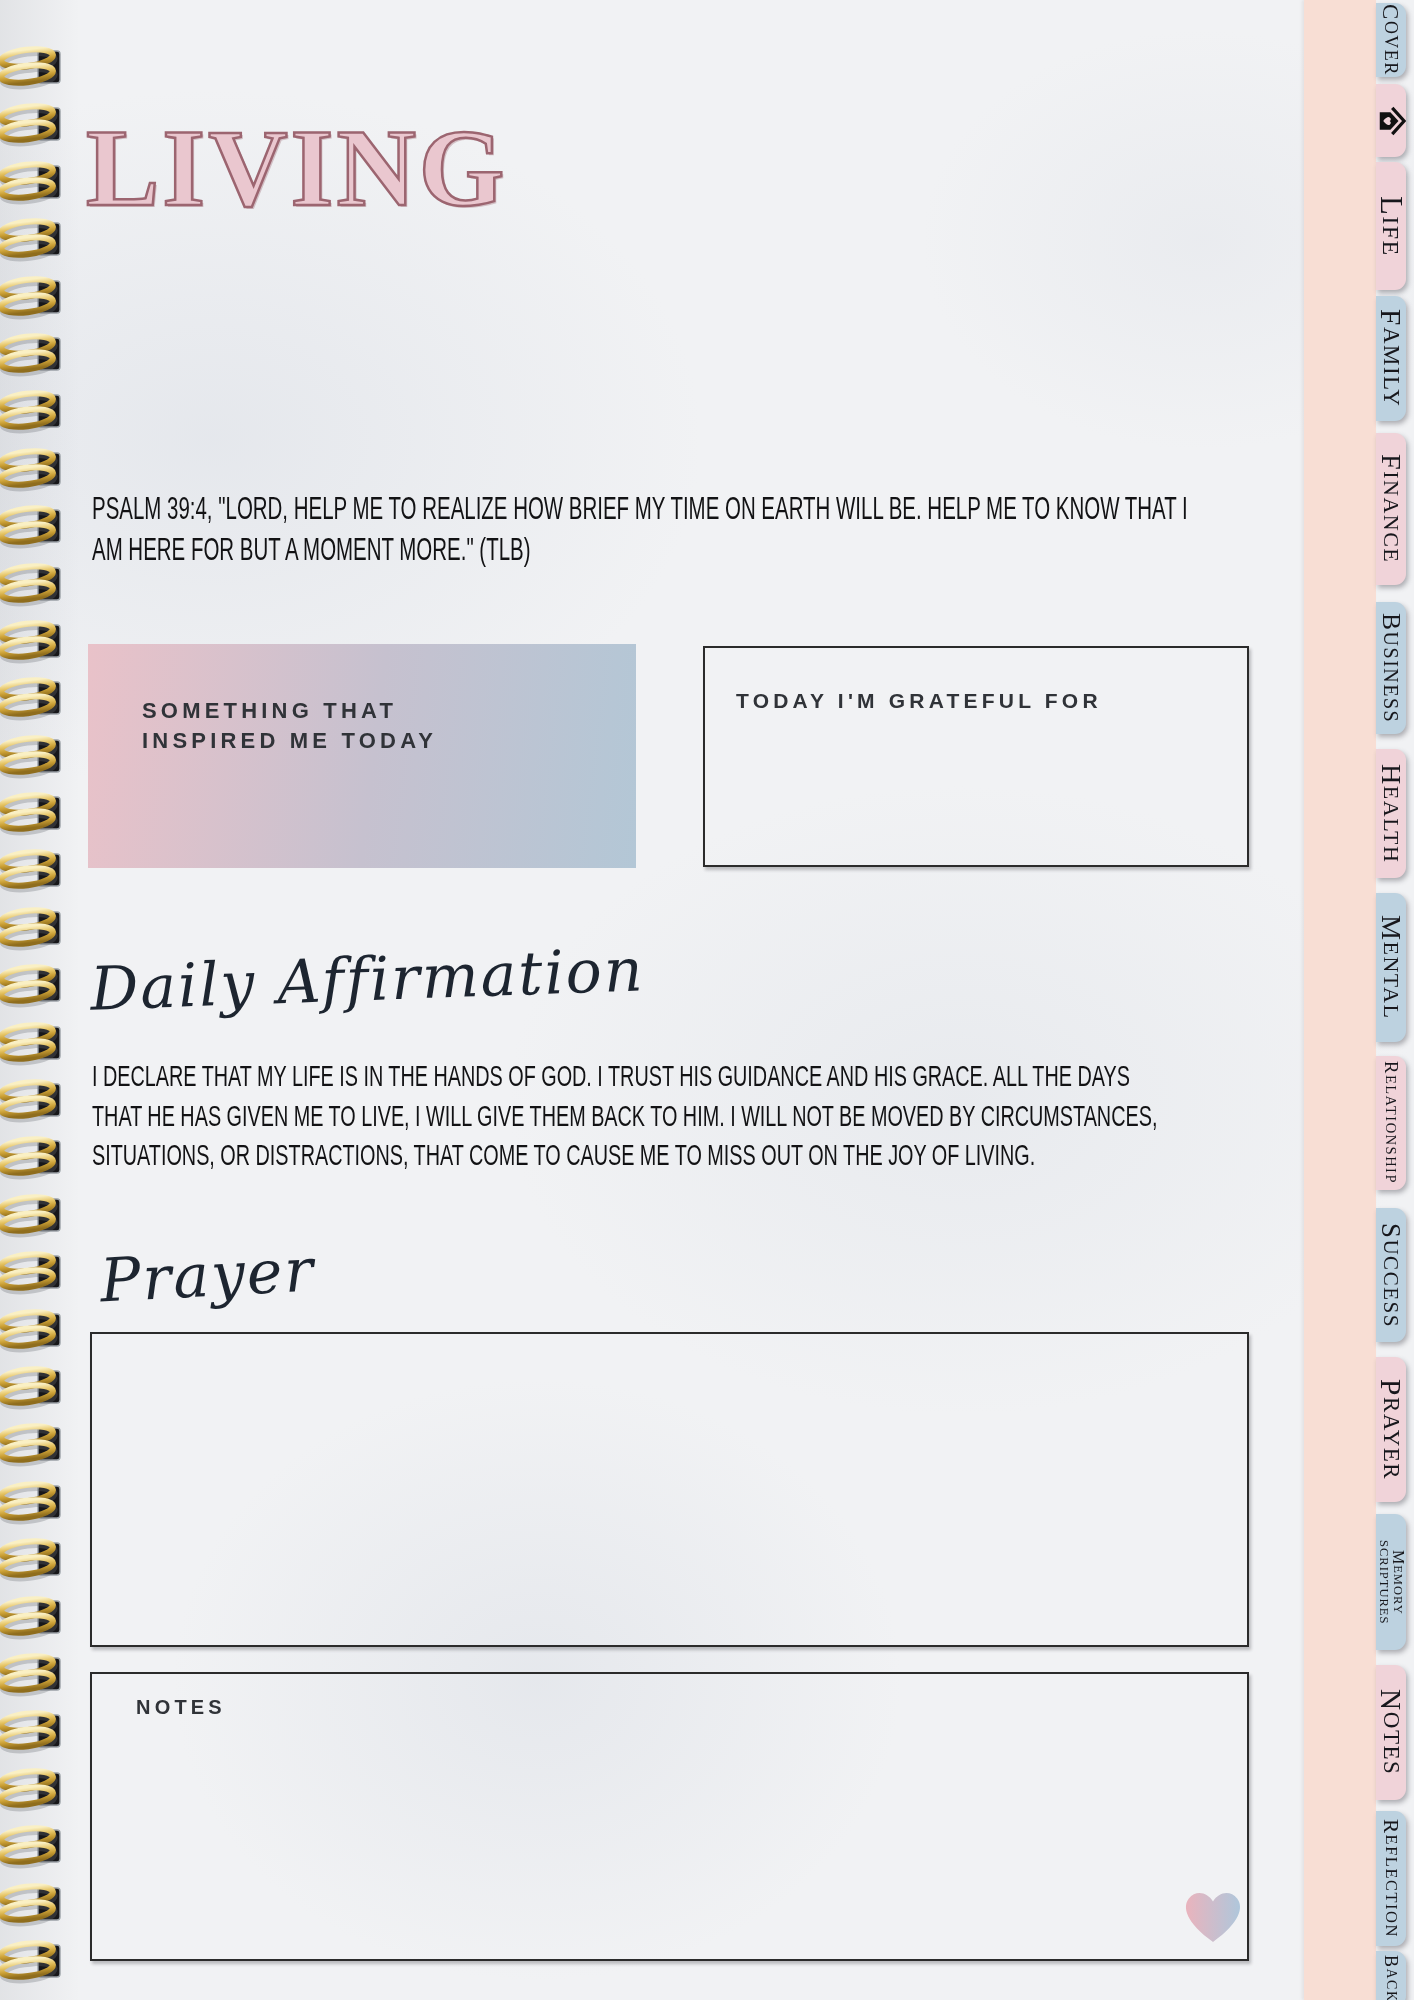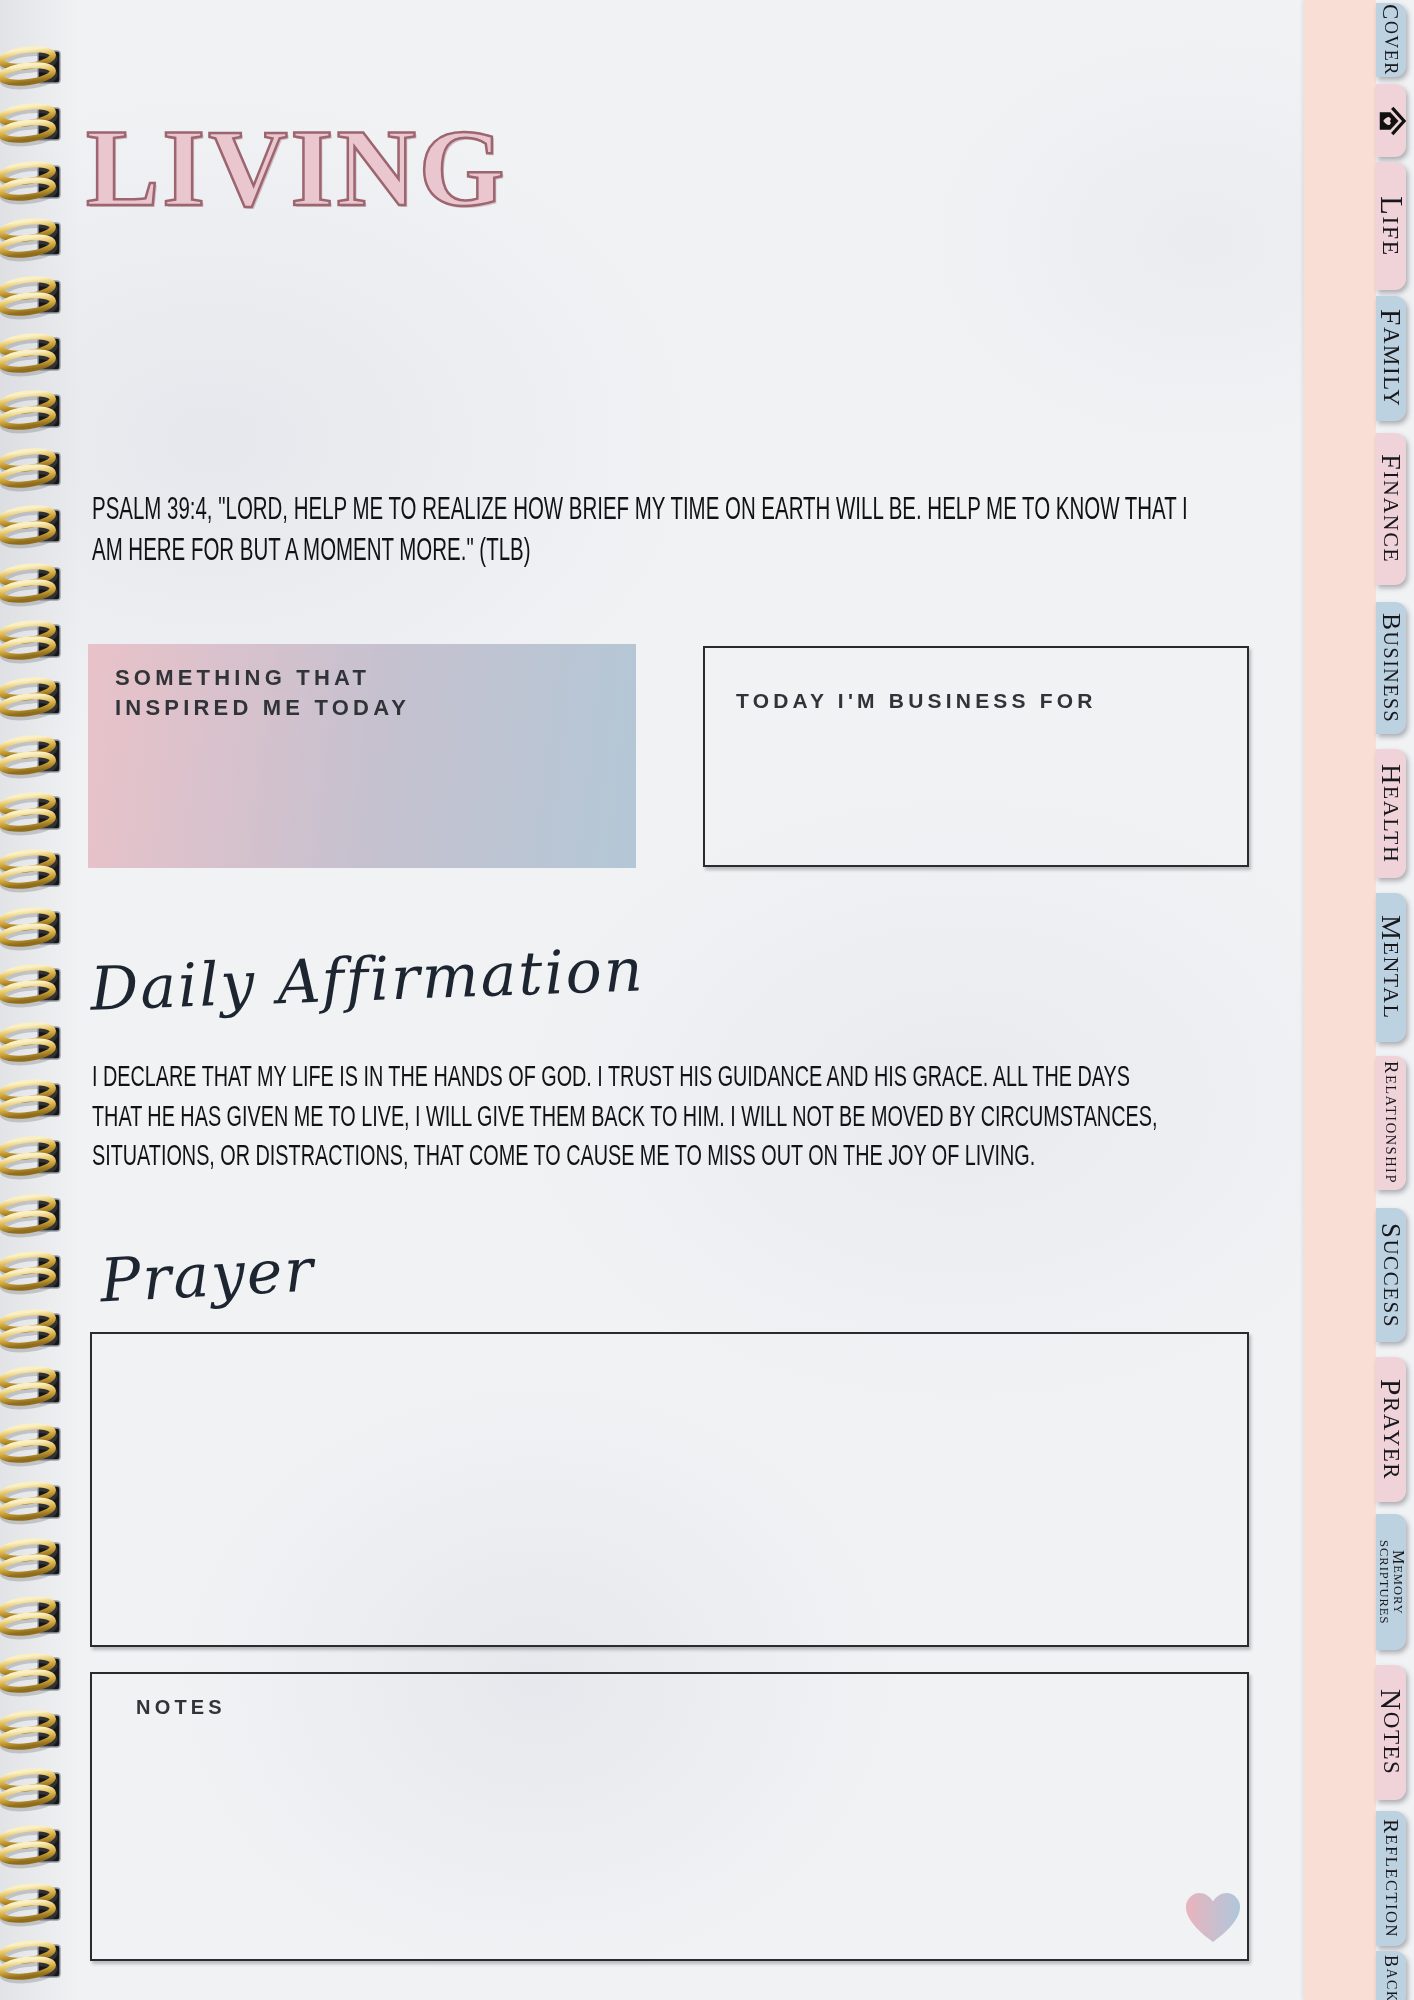--- a/index.html
+++ b/index.html
@@ -57,21 +57,21 @@
     color:#121214; white-space:nowrap;
   }
   .verse-text{ top:488px; font-size:31px; line-height:41px; }
   .affirmation-text{ top:1056px; font-size:30px; line-height:39.5px; }
 
   
   .inspired-box{
     position:absolute; left:88px; top:644px; width:548px; height:224px; z-index:2;
     background:linear-gradient(97deg, var(--gradient-left,#e9c2c9) 0%, #c6c1cf 52%, var(--gradient-right,#b3c7d6) 100%);
   }
-  .inspired-box .box-label{ padding:19px 0 0 27px; width:390px; }
+  .inspired-box .box-label{ padding:52px 0 0 27px; width:390px;margin-left:27px; }
   .box-label{
     font-family:"Liberation Sans", sans-serif; font-weight:700;
     font-size:22px; line-height:30px; letter-spacing:4.2px; color:#303338;
   }
   .outline-box{ position:absolute; border:2px solid #2b2b2b; z-index:2;
     box-shadow:2px 3px 3px rgba(60,60,65,.3); background:transparent; }
   .grateful-box{ left:703px; top:646px; width:546px; height:221px; }
   .grateful-box .box-label{ padding:38px 0 0 31px; font-size:21px; white-space:nowrap; }
   .prayer-box{ left:90px; top:1332px; width:1159px; height:315px; }
   .notes-box{ left:90px; top:1672px; width:1159px; height:289px; }
@@ -745,21 +745,21 @@
 
 <div class="condensed verse-text">
   <div>PSALM 39:4,  "LORD, HELP ME TO REALIZE HOW BRIEF MY TIME ON EARTH WILL BE. HELP ME TO KNOW THAT I</div>
   <div>AM HERE FOR BUT A MOMENT MORE." (TLB)</div>
 </div>
 
 <div class="inspired-box">
   <div class="box-label">SOMETHING THAT INSPIRED ME TODAY</div>
 </div>
 <div class="outline-box grateful-box">
-  <div class="box-label">TODAY I'M BUSINESS FOR</div>
+  <div class="box-label">TODAY I'M GRATEFUL FOR</div>
 </div>
 
 <div class="script-heading affirmation-heading">Daily Affirmation</div>
 <div class="condensed affirmation-text">
   <div>I DECLARE THAT MY LIFE IS IN THE HANDS OF GOD. I TRUST HIS GUIDANCE AND HIS GRACE. ALL THE DAYS</div>
   <div>THAT HE HAS GIVEN ME TO LIVE, I WILL GIVE THEM BACK TO HIM. I WILL NOT BE MOVED BY CIRCUMSTANCES,</div>
   <div>SITUATIONS, OR DISTRACTIONS, THAT COME TO CAUSE ME TO MISS OUT ON THE JOY OF LIVING.</div>
 </div>
 
 <div class="script-heading prayer-heading">Prayer</div>

